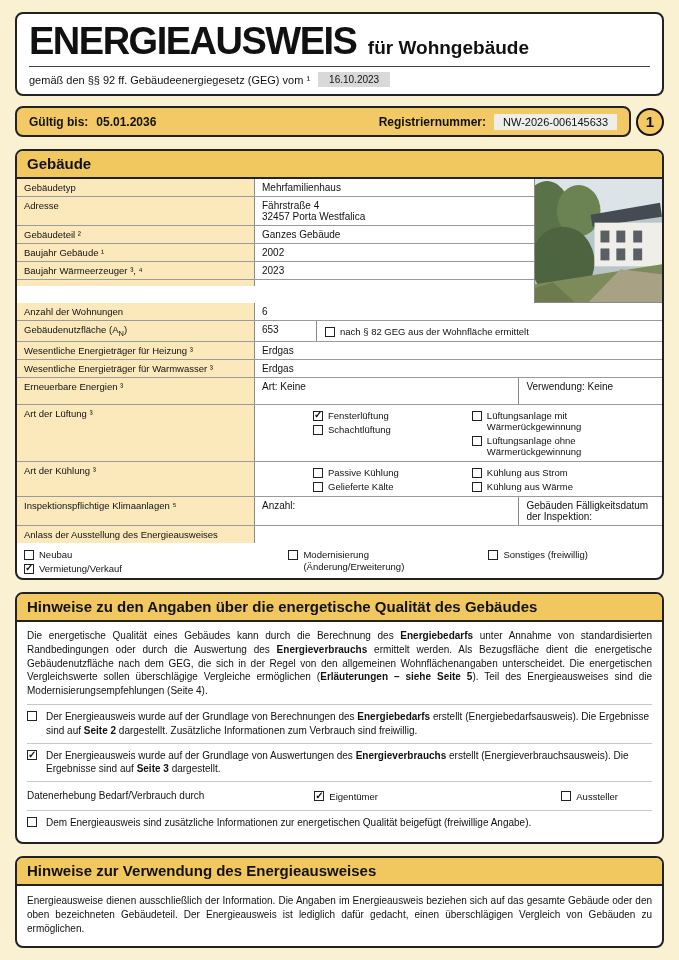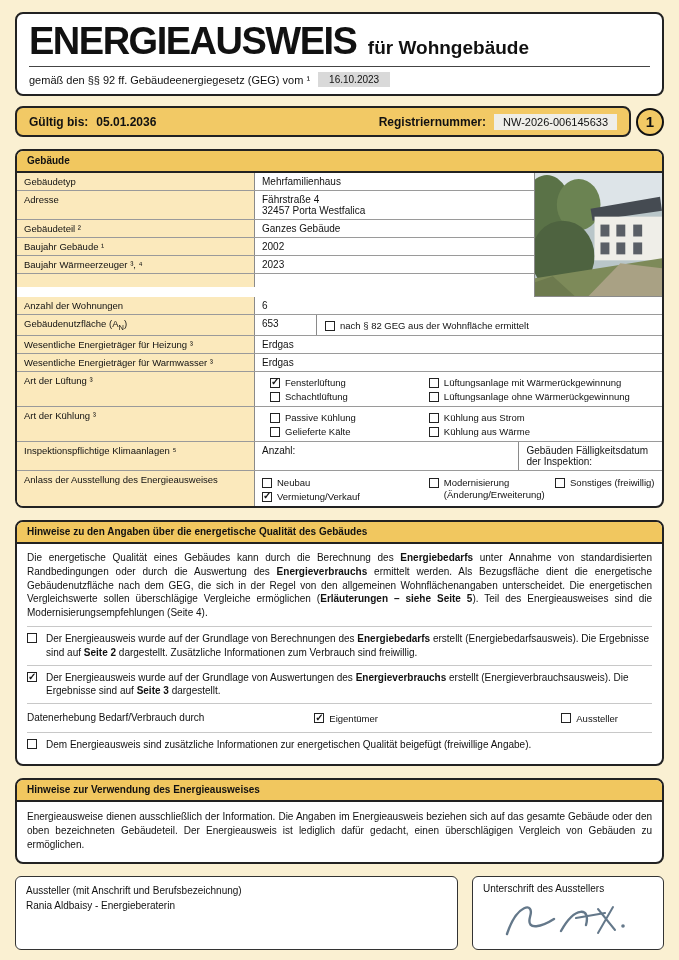--- a/index.html
+++ b/index.html
@@ -19,39 +19,39 @@
   .validity-row { display:flex; align-items:center; gap:5px; margin-bottom:12px; }
   .validity-bar { flex:1; background:#F2C965; border:2px solid #222; border-radius:8px; height:31px; display:flex; align-items:center; padding:0 12px; font-size:12px; }
   .vlabel { font-weight:bold; }
   .vdate { font-weight:bold; margin-left:8px; }
   .reg-label { margin-left:auto; font-weight:bold; }
   .reg-box { background:#EFEEE8; padding:2px 9px; margin-left:8px; font-size:11px; }
   .page-badge { width:28px; height:28px; border-radius:50%; border:2.5px solid #111; background:#F2C965; display:flex; align-items:center; justify-content:center; font-weight:bold; font-size:15px; flex:none; }
 
   
   .section { border:2px solid #222; border-radius:8px; background:#fff; margin-bottom:12px; overflow:hidden; }
-  .section-head { background:#F1C75F; border-bottom:2px solid #222; padding:4px 10px 5px; font-size:10px; font-weight:bold; }
+  .section-head { background:#F1C75F; border-bottom:2px solid #222; padding:4px 10px 5px; font-size:15px; font-weight:bold; }
 
   
   .btable { font-size:10px; }
   .btop { display:flex; }
   .btop-left { flex:1; display:flex; flex-direction:column; }
   .photo-cell { width:128px; flex:none; border-left:1px solid #8a8a8a; border-bottom:1px solid #8a8a8a; }
   .photo-cell svg { display:block; width:100%; height:100%; }
   .brow { display:flex; border-bottom:1px solid #9a9a9a; align-items:stretch; }
-  .brow.last { border-bottom:none; }
+  .brow.last { border-bottom:none;flex-direction:column; }
   .blabel { width:238px; flex:none; background:#FBE9BC; padding:3px 7px; border-right:1px solid #8a8a8a; font-size:9.5px; }
   .bvalue { flex:1; padding:3px 7px; background:#fff; }
   .spacer-row { height:13px; }
   .vcell-small { width:62px; flex:none; padding:3px 7px; border-right:1px solid #8a8a8a; }
   .vcell-split1 { width:41%; flex:none; padding:3px 7px; border-right:1px solid #8a8a8a; }
   .vcell-split2 { flex:1; padding:3px 7px; }
   .cbarea { flex:1; padding:3px 8px; display:flex; align-items:center; }
   .twocol { flex:1; display:flex; padding:3px 0; }
-  .twocol .col1 { width:41%; padding:0 15px; }
+  .twocol .col1 { width:41%; padding:0 15px;margin-left:43px; }
   .twocol .col2 { flex:1; padding:0 7px; }
   .threecol { flex:1; display:flex; padding:4px 0 3px; }
   .threecol .c1 { width:41%; padding:0 7px; }
   .threecol .c2 { width:31%; padding:0 7px; }
   .threecol .c3 { flex:1; padding:0 7px; }
 
   .cbline { display:flex; gap:5px; align-items:flex-start; padding:1.5px 0; }
   .cb { display:inline-block; width:10px; height:10px; border:1px solid #222; background:#fff; position:relative; flex:none; margin-top:1px; }
   .cb.on::after { content:"✓"; position:absolute; left:0px; top:-3px; font-size:10px; font-weight:bold; color:#111; }
   .cbl { font-size:9.5px; }
@@ -178,20 +178,25 @@
       <div class="brow">
         <div class="blabel">Wesentliche Energieträger für Heizung ³</div>
         <div class="bvalue">Erdgas</div>
       </div>
 
       <div class="brow">
         <div class="blabel">Wesentliche Energieträger für Warmwasser ³</div>
         <div class="bvalue">Erdgas</div>
       </div>
 
+      <div class="brow" style="min-height:27px;">
+        <div class="blabel">Erneuerbare Energien ³</div>
+        <div class="vcell-split1">Art: Keine</div>
+        <div class="vcell-split2">Verwendung: Keine</div>
+      </div>
 
       <div class="brow">
         <div class="blabel">Art der Lüftung ³</div>
         <div class="twocol">
           <div class="col1">
             <span class="cbline">
               <span class="cb on"></span>
               <span class="cbl">Fensterlüftung</span>
             </span>
             <span class="cbline">

